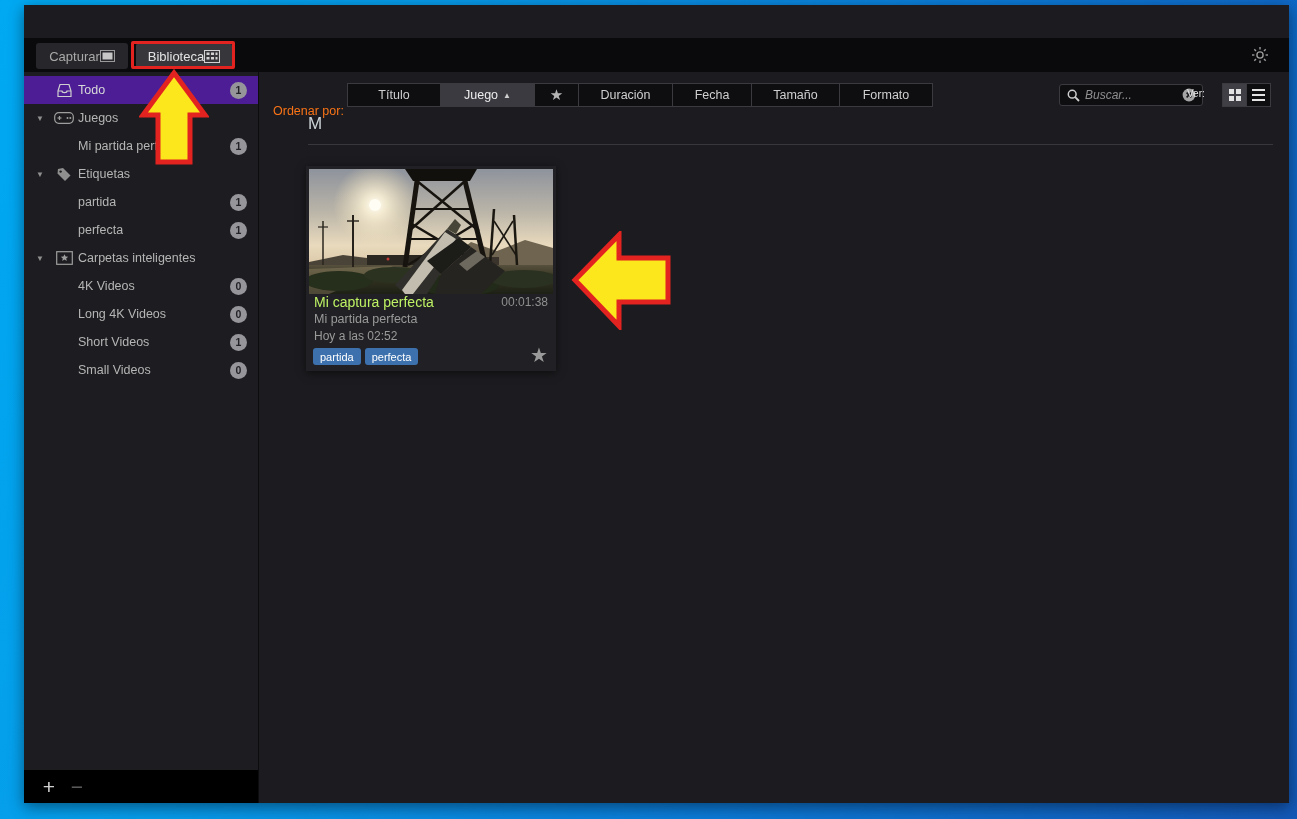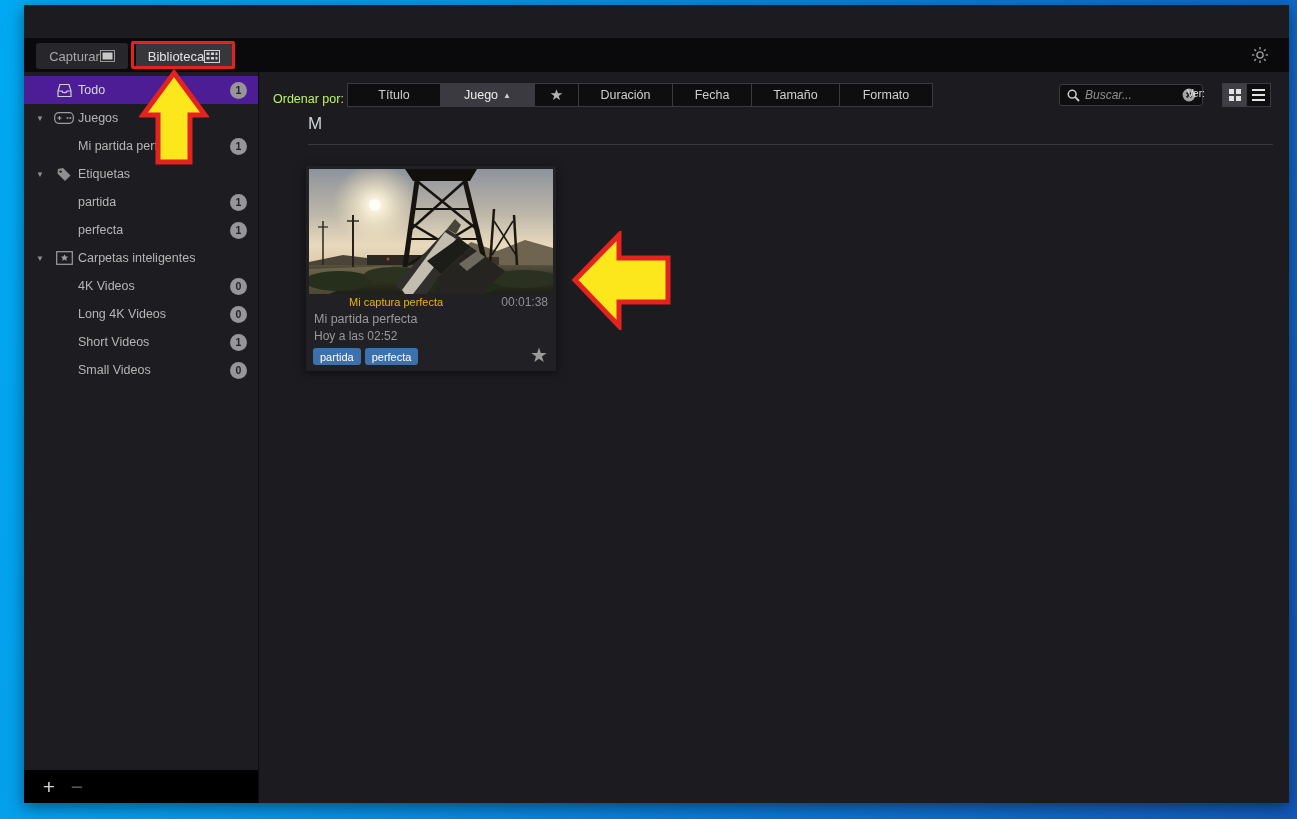--- a/index.html
+++ b/index.html
@@ -43,21 +43,21 @@
     background:#95959a; color:#232327; font-size:10.5px; font-weight:bold;
     display:flex; align-items:center; justify-content:center; }
   .sb-footer { position:absolute; left:0; top:765px; width:234px; height:33px; background:#000;
     display:flex; align-items:center; }
   .sb-add { color:#d0d0d0; font-size:21px; margin-left:14px; width:22px; text-align:center; cursor:pointer; }
   .sb-remove { color:#5c5c5c; font-size:21px; margin-left:6px; width:22px; text-align:center; cursor:pointer; }
   
   .main { position:absolute; left:234px; top:67px; width:1031px; height:731px; background:#1c1c20;
     border-left:1px solid #0c0c0e; }
   .toolbar { position:absolute; left:0; top:11px; width:100%; height:24px; }
-  .sort-label { position:absolute; left:14px; top:9px; color:#bef264; font-size:12.5px; }
+  .sort-label { position:absolute; left:14px; top:21px; color:#f97316; font-size:12.5px; }
   .sort-group { position:absolute; left:89px; top:0; display:flex; }
   .sort-btn { height:24px; background:#0e0e11; border:1px solid #3a3a3f; margin-left:-1px;
     color:#cfcfcf; font-size:12.5px; display:flex; align-items:center; justify-content:center;
     gap:5px; cursor:pointer; }
   .sort-btn.sel { background:#3a3a40; color:#ececec; }
   .sort-btn .asc { font-size:8px; color:#cfcfcf; }
   .star-glyph { color:#b4b4b4; font-size:15px; }
   .search { position:absolute; left:770px; top:1px; width:144px; height:22px; background:#0e0e11;
     border:1px solid #3a3a3f; border-radius:3px; display:flex; align-items:center;margin-left:30px; }
   .search input { flex:1; background:transparent; border:none; outline:none; color:#cfcfcf;
@@ -75,21 +75,21 @@
   .list-ic { display:flex; flex-direction:column; gap:2.5px; }
   .list-ic span { width:13px; height:2.5px; background:#e3e3e3; }
   .section-h { position:absolute; left:49px; top:42px; color:#ccd3d6; font-size:17px; }
   .section-line { position:absolute; left:49px; top:72px; width:965px; height:1px; background:#38383c; }
   
   .card { position:absolute; left:47px; top:94px; width:250px; height:205px; background:#212125;
     box-shadow:0 2px 8px rgba(0,0,0,.55); cursor:pointer; }
   .thumb { position:absolute; left:3px; top:3px; width:244px; height:125px; overflow:hidden; background:#000; }
   .c-titlerow { position:absolute; left:8px; right:8px; top:126px; height:20px; display:flex;
     align-items:center; justify-content:space-between; }
-  .c-title { color:#eab308; font-size:11px;margin-left:35px; }
+  .c-title { color:#bef264; font-size:14px; }
   .c-dur { color:#8f8f8f; font-size:12px; }
   .c-game { position:absolute; left:8px; top:146px; color:#9a9a9a; font-size:12.5px; }
   .c-date { position:absolute; left:8px; top:163px; color:#9a9a9a; font-size:12px; }
   .c-tags { position:absolute; left:7px; top:182px; display:flex; gap:4px; }
   .tag { background:var(--tag-blue,#3d71ad); color:#fff; font-size:11px; padding:2.5px 7px;
     border-radius:3px; cursor:pointer; }
   .c-star { position:absolute; right:8px; top:177px; color:#9a9a9a; font-size:20px; cursor:pointer; }
   
   .anno-rect { position:absolute; left:131px; top:41px; width:104px; height:28px;
     border:3px solid var(--annotation-red,#e32320); border-radius:2px; pointer-events:none; }

